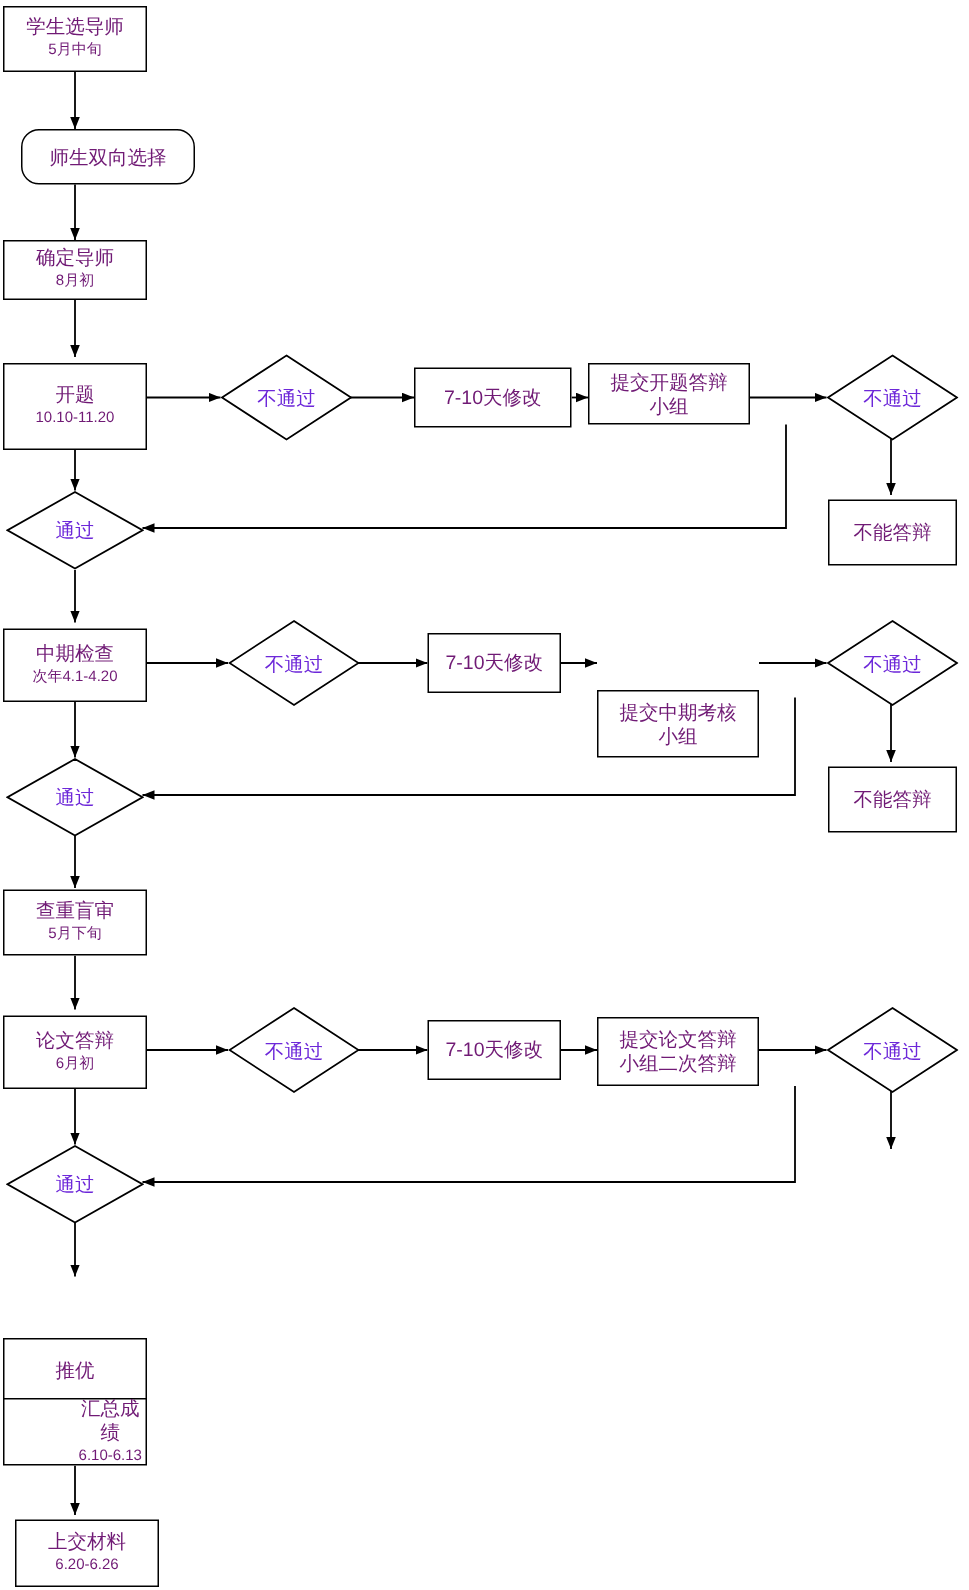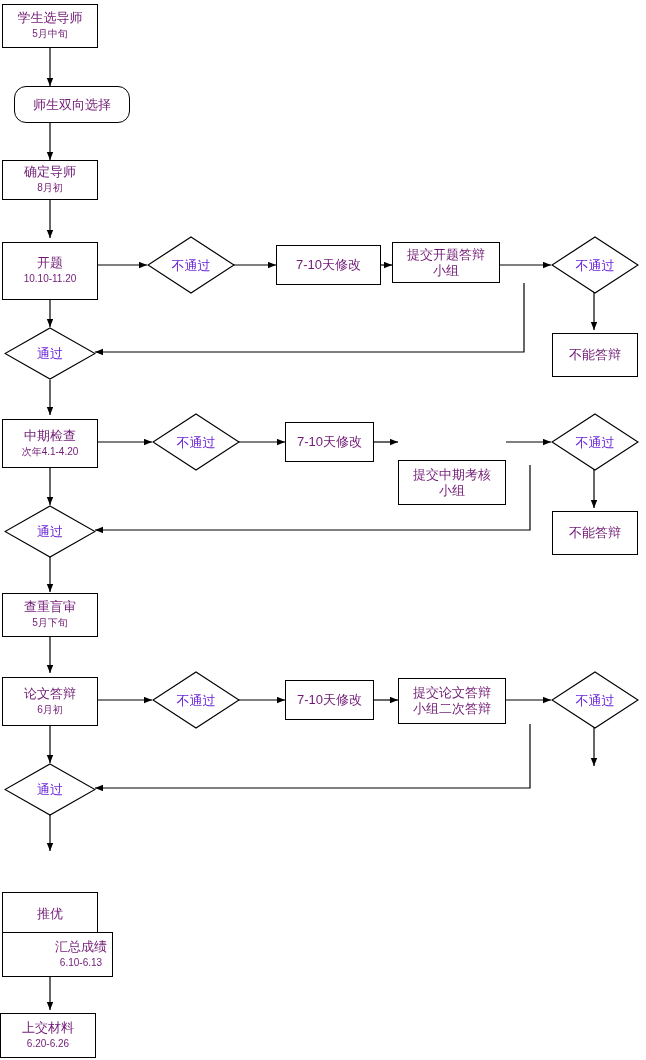--- a/index.html
+++ b/index.html
@@ -271,23 +271,23 @@
     <svg width="92" height="53" viewBox="0 0 92 53" xmlns="http://www.w3.org/2000/svg">
       <polygon points="46,1 91,26.5 46,52 1,26.5" fill="#ffffff" stroke="#000000" stroke-width="1.2"></polygon>
     </svg>
     <div class="diamond-label">通过</div>
   </div>
 
   <div class="node box" style="left:2px; top:892px; width:96px; height:44px;">
     <span class="line1">推优</span>
   </div>
 
-  <div class="node box" style="left:2px; top:932px; width:111px; height:45px;padding-left:47px;">
+  <div class="node box" style="left:2px; top:932px; width:96px; height:45px;padding-left:47px;">
     <span class="line1">汇总成绩</span>
     <span class="line2">6.10-6.13</span>
   </div>
 
-  <div class="node box" style="left:0; top:1013px; width:96px; height:45px;">
+  <div class="node box" style="left:10px; top:1013px; width:96px; height:45px;">
     <span class="line1">上交材料</span>
     <span class="line2">6.20-6.26</span>
   </div>
 
 </div>
 
 </body></html>

